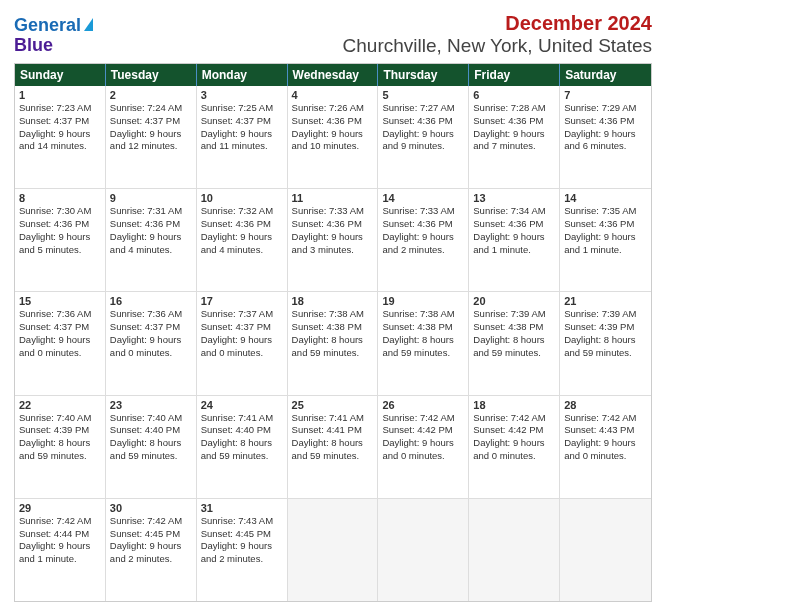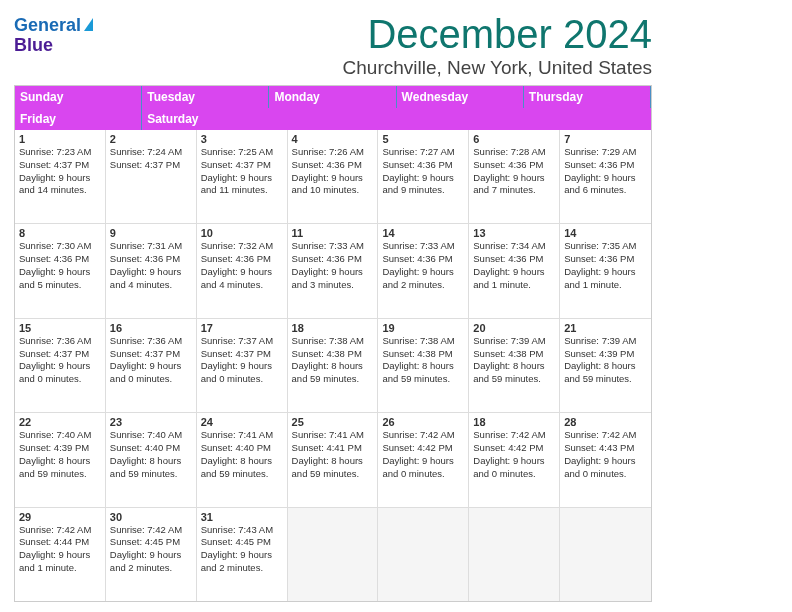--- a/index.html
+++ b/index.html
@@ -35,38 +35,38 @@
       color: #333;
       line-height: 1.1;
     }
     .logo-text span {
       color: #1a6bb5;
     }
     .title-block {
       text-align: right;
     }
     .main-title {
-      font-size: 40px;
-      font-weight: normal;
-      color: #0f766e;
+      font-size: 20px;
+      font-weight: bold;
+      color: #b91c1c;
     }
     .subtitle {
       font-size: 19px;
       color: #444;
     }
     .calendar {
       flex: 1;
       display: flex;
       flex-direction: column;
       border: 1px solid #ccc;
     }
     .cal-header {
       display: grid;
-      grid-template-columns: repeat(5, 1fr);
-      background: #d946ef;
+      grid-template-columns: repeat(7, 1fr);
+      background: #14532d;
     }
     .cal-header-cell {
       color: #fff;
       font-size: 12px;
       font-weight: bold;
       padding: 4px 5px;
       border-right: 1px solid #4a8fc5;
       text-align: left;
     }
     .cal-header-cell:last-child { border-right: none; }
@@ -137,20 +137,21 @@
           <div class="cal-cell">
             <span class="day-num">1</span>
             <span class="cell-line">Sunrise: 7:23 AM</span>
             <span class="cell-line">Sunset: 4:37 PM</span>
             <span class="cell-line">Daylight: 9 hours and 14 minutes.</span>
           </div>
           <div class="cal-cell">
             <span class="day-num">2</span>
             <span class="cell-line">Sunrise: 7:24 AM</span>
             <span class="cell-line">Sunset: 4:37 PM</span>
+            <span class="cell-line">Daylight: 9 hours and 12 minutes.</span>
           </div>
           <div class="cal-cell">
             <span class="day-num">3</span>
             <span class="cell-line">Sunrise: 7:25 AM</span>
             <span class="cell-line">Sunset: 4:37 PM</span>
             <span class="cell-line">Daylight: 9 hours and 11 minutes.</span>
           </div>
           <div class="cal-cell">
             <span class="day-num">4</span>
             <span class="cell-line">Sunrise: 7:26 AM</span>

